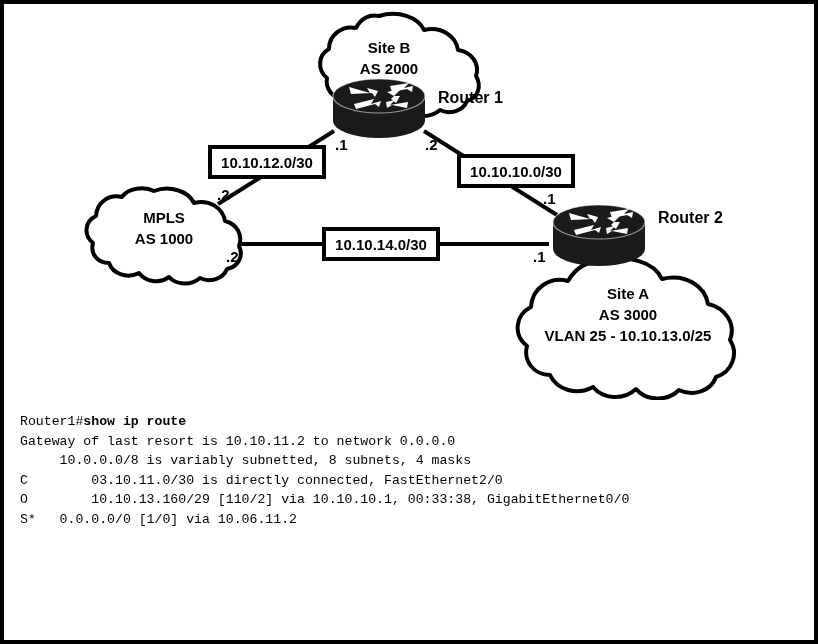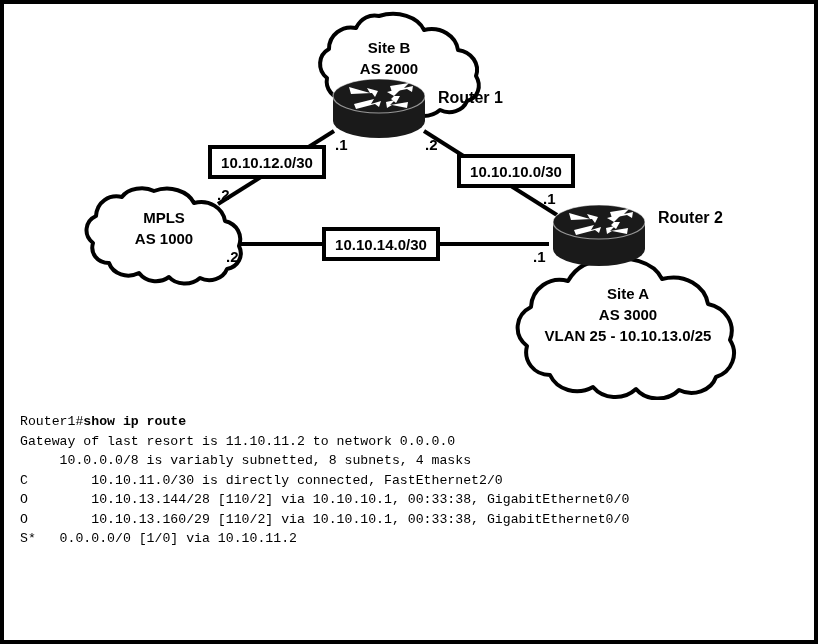--- a/index.html
+++ b/index.html
@@ -203,21 +203,20 @@
         <text class="node-label iface-text" x="213" y="196">.2</text>
         <text class="node-label iface-text" x="222" y="258">.2</text>
         <text class="node-label iface-text" x="539" y="200">.1</text>
         <text class="node-label iface-text" x="529" y="258">.1</text>
       </g>
     </svg>
   </div>
 
   <div id="terminal">
     <div class="term-line cmd-line"><span>Router1#</span><span class="cmd-bold">show ip route</span></div>
-    <div class="term-line">Gateway of last resort is 11.10.11.2 to network 0.0.0.0</div>
+    <div class="term-line">Gateway of last resort is 10.10.11.2 to network 0.0.0.0</div>
     <div class="term-line">     10.0.0.0/8 is variably subnetted, 8 subnets, 4 masks</div>
-    <div class="term-line">C        10.10.11.0/30 is directly connected, FastEthernet2/0</div>
-    <div class="term-line">O        10.10.13.144/28 [110/2] via 10.10.10.1, 00:33:38, GigabitEthernet0/0</div>
+    <div class="term-line">C        03.10.11.0/30 is directly connected, FastEthernet2/0</div>
     <div class="term-line">O        10.10.13.160/29 [110/2] via 10.10.10.1, 00:33:38, GigabitEthernet0/0</div>
-    <div class="term-line">S*   0.0.0.0/0 [1/0] via 10.10.11.2</div>
+    <div class="term-line">S*   0.0.0.0/0 [1/0] via 10.06.11.2</div>
   </div>
 
 </div>
 
 </body></html>

